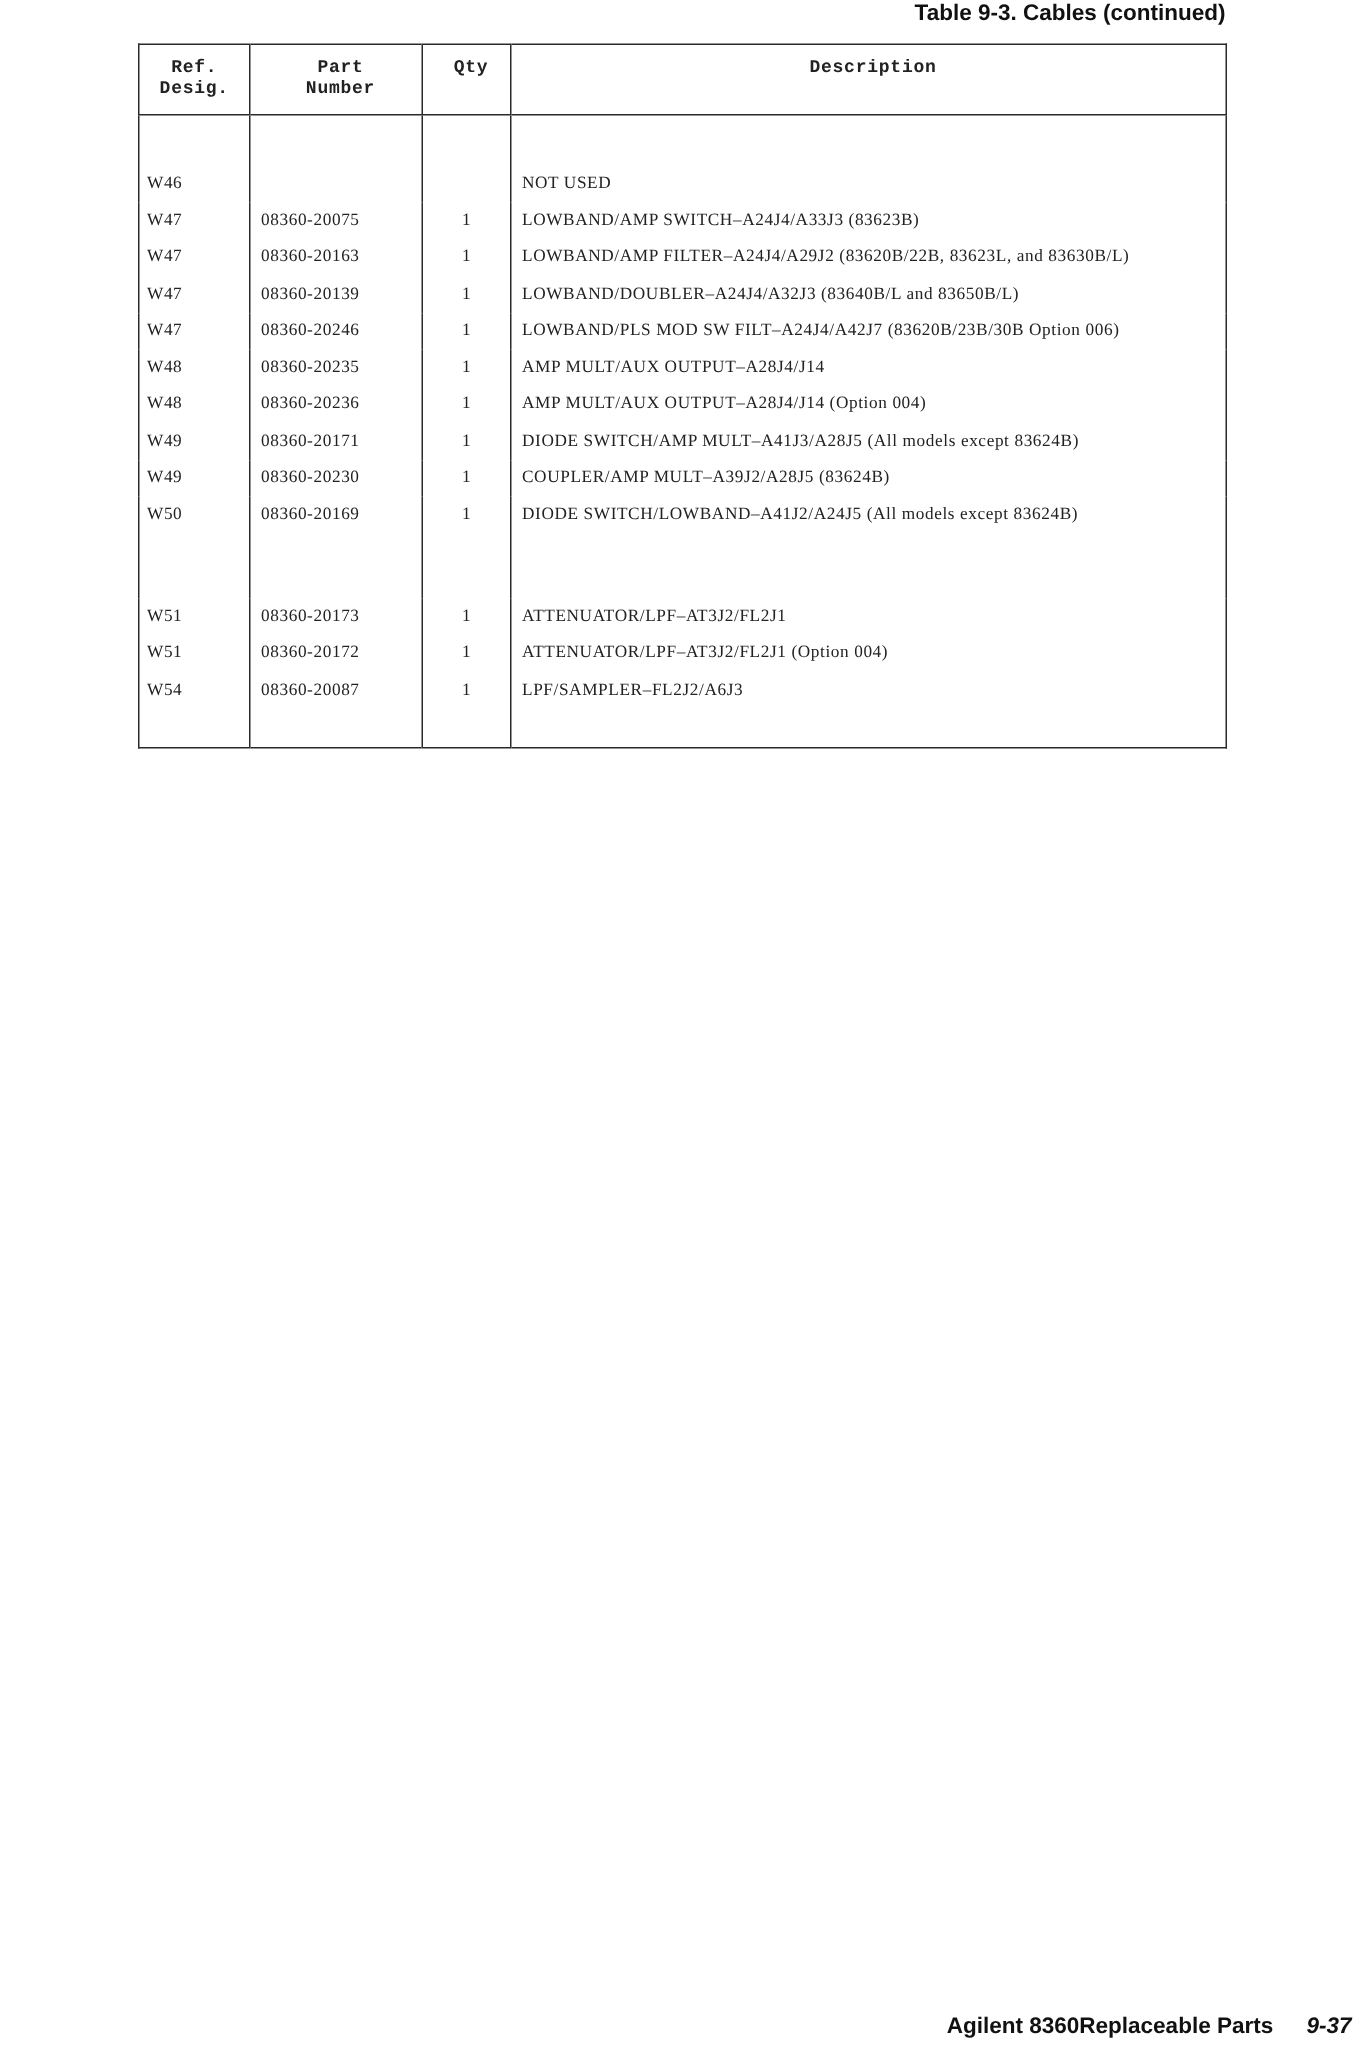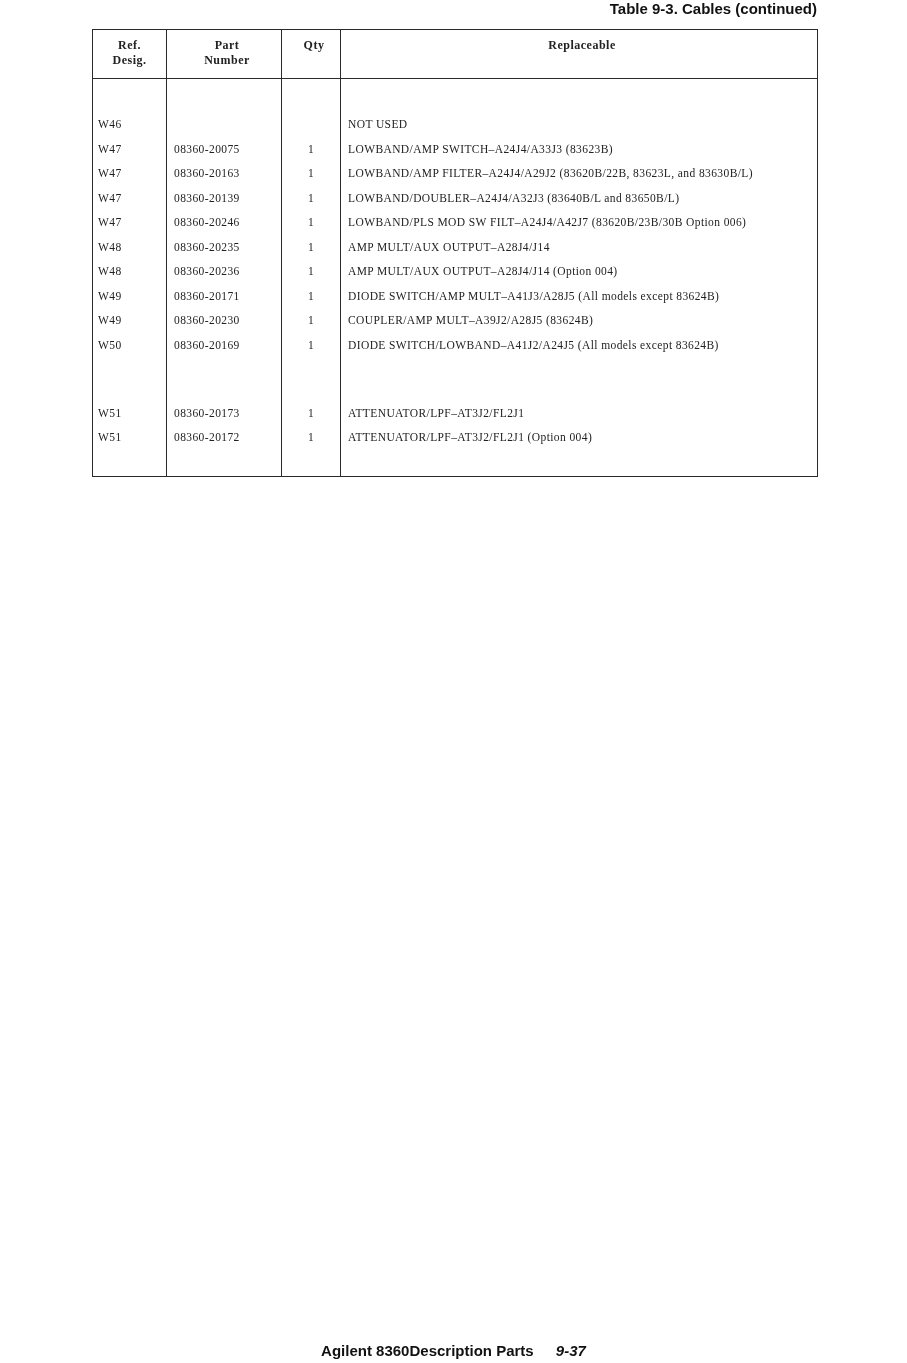--- a/index.html
+++ b/index.html
@@ -48,20 +48,21 @@
   col.c-qty  { width: 59px; }
   col.c-desc { width: 477px; }
   table.parts thead th {
     font-weight: bold;
     font-size: 12px;
     text-align: center;
     vertical-align: top;
     padding: 8px 4px 10px 4px;
     border-bottom: 1px solid #2a2a2a;
     letter-spacing: 0.5px;
+    font-family: Liberation Mono, monospace;
   }
   table.parts th + th,
   table.parts td + td {
     border-left: 1px solid #2a2a2a;
     padding-left: 10px;
   }
   table.parts tbody td {
     vertical-align: top;
     padding: 4.5px 8px 4.5px 7px;
     line-height: 15.5px;
@@ -75,21 +76,21 @@
   table.parts tbody tr:first-child td { padding-top: 38px; margin-top: 36px; }
   table.parts tbody tr.gap-after td { padding-bottom: 48px; margin-left: 48px; }
   table.parts tbody tr:last-child td { padding-bottom: 30px; }
   .page-footer {
     position: absolute;
     left: 0;
     right: 0;
     bottom: 4px;
     padding: 0 6px 0 6px;
     display: flex;
-    justify-content: center;
+    justify-content: flex-end;
     font-family: "Liberation Sans", sans-serif;
     font-weight: bold;
     font-size: 15px;
     color: #111;
   }
   .footer-right .page-num { margin-left: 18px; font-style: italic; }
 </style>
 </head>
 <body>
 
@@ -109,21 +110,21 @@
         <div>Desig.</div>
       </th>
       <th>
         <div>Part</div>
         <div>Number</div>
       </th>
       <th>
         <div>Qty</div>
       </th>
       <th>
-        <div>Replaceable</div>
+        <div>Description</div>
       </th>
     </tr>
   </thead>
   <tbody id="table-rows">
       <tr>
         <td class="ref">W46</td>
         <td class="part"></td>
         <td class="qty"></td>
         <td class="desc">NOT USED</td>
       </tr>
@@ -186,22 +187,28 @@
         <td class="part">08360-20173</td>
         <td class="qty">1</td>
         <td class="desc">ATTENUATOR/LPF–AT3J2/FL2J1</td>
       </tr>
       <tr>
         <td class="ref">W51</td>
         <td class="part">08360-20172</td>
         <td class="qty">1</td>
         <td class="desc">ATTENUATOR/LPF–AT3J2/FL2J1 (Option 004)</td>
       </tr>
+      <tr>
+        <td class="ref">W54</td>
+        <td class="part">08360-20087</td>
+        <td class="qty">1</td>
+        <td class="desc">LPF/SAMPLER–FL2J2/A6J3</td>
+      </tr>
     </tbody>
 </table>
 
 <div class="page-footer">
   <span class="footer-left">Agilent 8360</span>
   <span class="footer-right">
-    <span>Description Parts</span>
+    <span>Replaceable Parts</span>
     <span class="page-num">9-37</span>
   </span>
 </div>
 
 </body></html>

